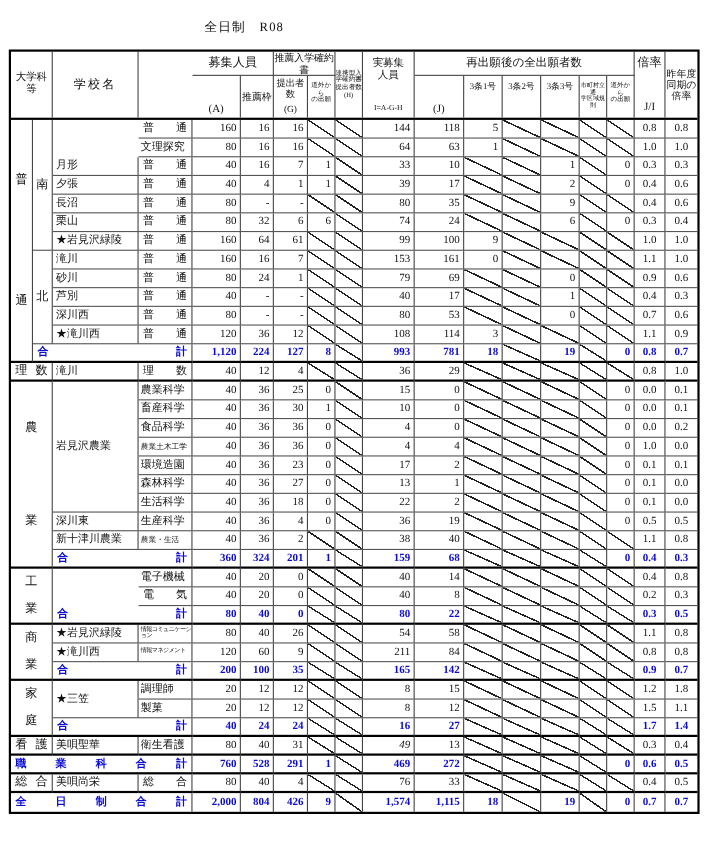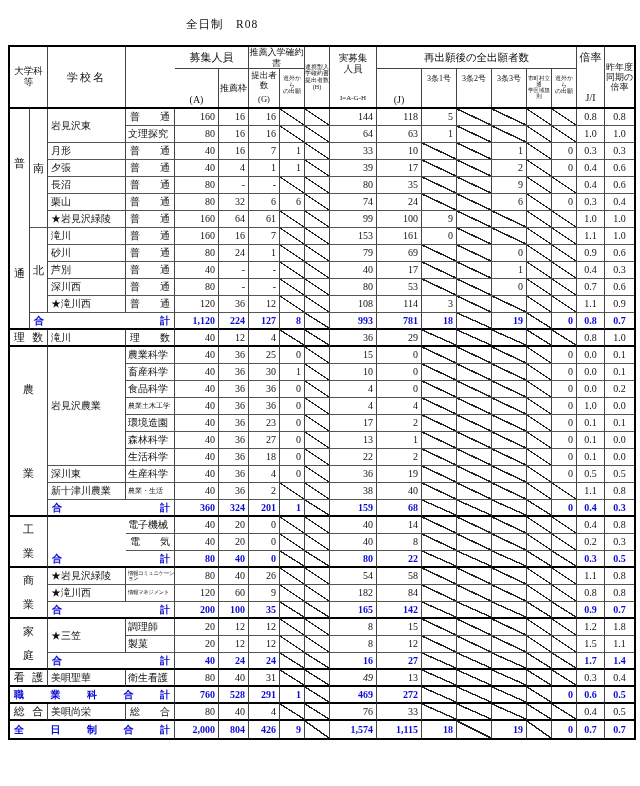--- a/index.html
+++ b/index.html
@@ -120,21 +120,20 @@
           <span>庭</span>
         </div>
         <div class="c cat bb2" style="grid-area: 34 / 1 / span 1 / span 2;">
           <span>看</span>
           <span>護</span>
         </div>
         <div class="c cat bb2" style="grid-area: 36 / 1 / span 1 / span 2;">
           <span>総</span>
           <span>合</span>
         </div>
-        <div class="c school" style="grid-area: 1 / 3 / span 2 / span 1;">岩見沢東</div>
         <div class="c subj sp" style="grid-area: 1 / 4 / span 1 / span 1;">
           <span>普</span>
           <span>通</span>
         </div>
         <div class="c num" style="grid-area: 1 / 5 / span 1 / span 1;">160</div>
         <div class="c num" style="grid-area: 1 / 6 / span 1 / span 1;">16</div>
         <div class="c num" style="grid-area: 1 / 7 / span 1 / span 1;">16</div>
         <div class="c num slash" style="grid-area: 1 / 8 / span 1 / span 1;"></div>
         <div class="c num slash" style="grid-area: 1 / 9 / span 1 / span 1;"></div>
         <div class="c num" style="grid-area: 1 / 10 / span 1 / span 1;">144</div>
@@ -611,21 +610,21 @@
         <div class="c num slash" style="grid-area: 28 / 16 / span 1 / span 1;"></div>
         <div class="c rate" style="grid-area: 28 / 17 / span 1 / span 1;">1.1</div>
         <div class="c rate noR" style="grid-area: 28 / 18 / span 1 / span 1;">0.8</div>
         <div class="c school" style="grid-area: 29 / 3 / span 1 / span 1;">★滝川西</div>
         <div class="c subj tiny2" style="grid-area: 29 / 4 / span 1 / span 1;">情報マネジメント</div>
         <div class="c num" style="grid-area: 29 / 5 / span 1 / span 1;">120</div>
         <div class="c num" style="grid-area: 29 / 6 / span 1 / span 1;">60</div>
         <div class="c num" style="grid-area: 29 / 7 / span 1 / span 1;">9</div>
         <div class="c num slash" style="grid-area: 29 / 8 / span 1 / span 1;"></div>
         <div class="c num slash" style="grid-area: 29 / 9 / span 1 / span 1;"></div>
-        <div class="c num" style="grid-area: 29 / 10 / span 1 / span 1;">182</div>
+        <div class="c num" style="grid-area: 29 / 10 / span 1 / span 1;">211</div>
         <div class="c num" style="grid-area: 29 / 11 / span 1 / span 1;">84</div>
         <div class="c num slash" style="grid-area: 29 / 12 / span 1 / span 1;"></div>
         <div class="c num slash" style="grid-area: 29 / 13 / span 1 / span 1;"></div>
         <div class="c num slash" style="grid-area: 29 / 14 / span 1 / span 1;"></div>
         <div class="c num slash" style="grid-area: 29 / 15 / span 1 / span 1;"></div>
         <div class="c num slash" style="grid-area: 29 / 16 / span 1 / span 1;"></div>
         <div class="c rate" style="grid-area: 29 / 17 / span 1 / span 1;">0.8</div>
         <div class="c rate noR" style="grid-area: 29 / 18 / span 1 / span 1;">0.8</div>
         <div class="c totlbl tot bb2 sp" style="grid-area: 30 / 3 / span 1 / span 2;">
           <span>合</span>

